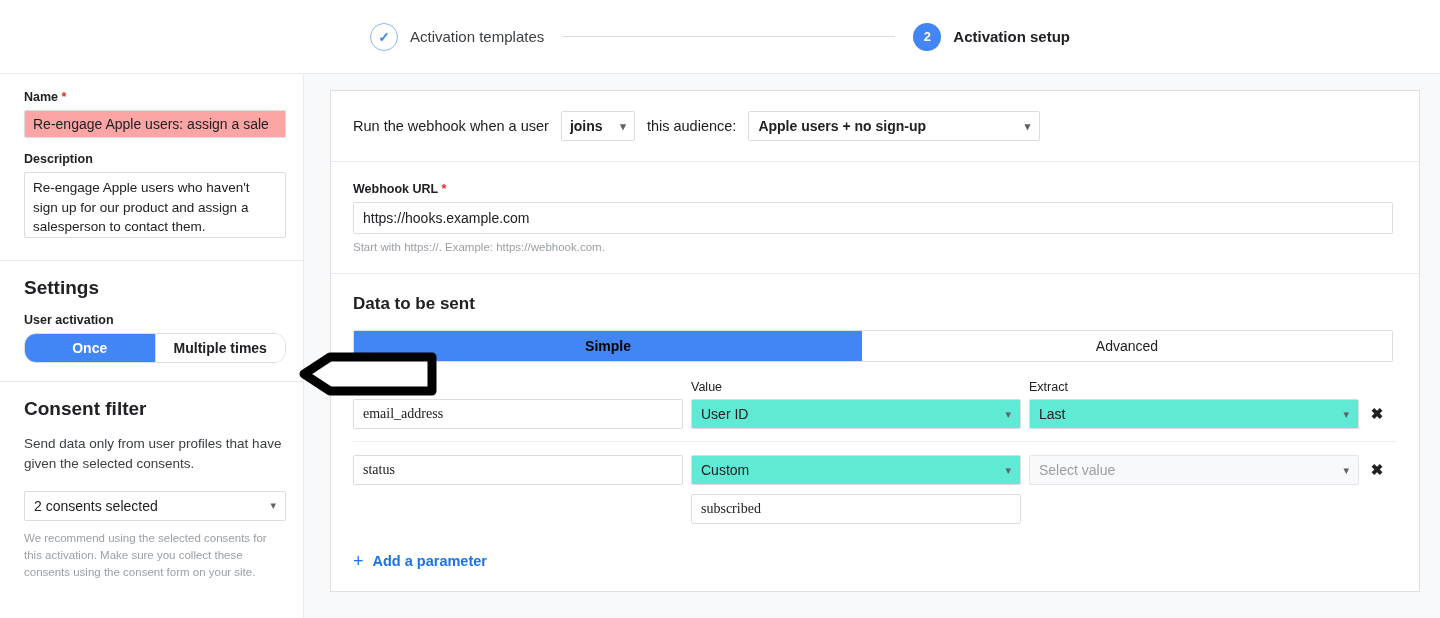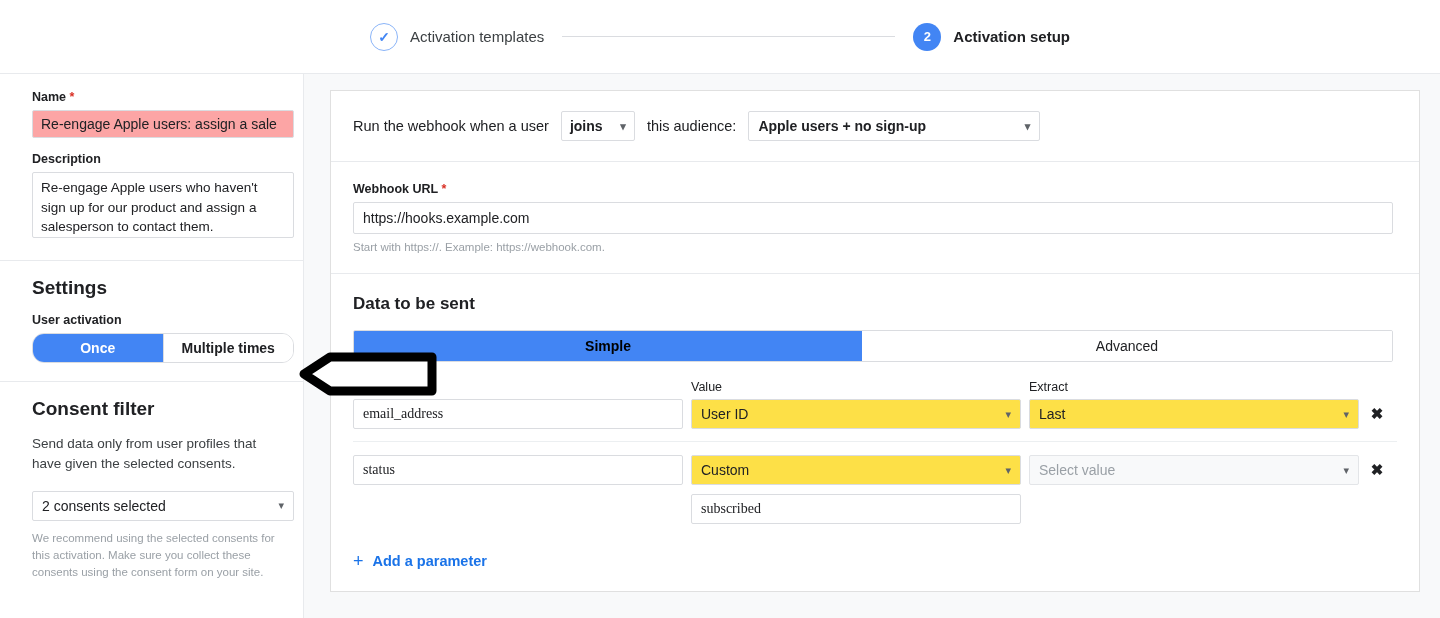--- a/index.html
+++ b/index.html
@@ -42,21 +42,21 @@
   .body-wrap { display: flex; height: 544px; }
 
   
   .sidebar {
     width: 304px;
     border-right: 1px solid #e8eaed;
     background: #fff;
     overflow: hidden;
     flex: 0 0 304px;
   }
-  .side-block { padding: 16px 20px 18px 32px; }
+  .side-block { padding: 16px 20px 18px 24px; }
   .side-block.divider { border-bottom: 1px solid #e8eaed; }
   .field-label {
     font-size: 12.5px; font-weight: bold; color: #202124;
     margin-bottom: 6px; display: block;
   }
   .req { color: #d93025; font-weight: bold; }
   .text-input {
     width: 262px; height: 28px;
     border: 1px solid #dadce0; border-radius: 2px;
     padding: 4px 8px; font-size: 14px; color: #202124;
@@ -150,21 +150,21 @@
   .param-row { display: flex; align-items: flex-start; padding: 0 0 12px 0; }
   .param-row + .param-sep { border-top: 1px solid #eceff1; margin-bottom: 13px; }
   .p-input {
     width: 330px; height: 30px;
     border: 1px solid #dadce0; border-radius: 2px;
     padding: 4px 9px; font-size: 14px; color: #202124;
     font-family: Liberation Serif, serif; outline: none; background: #fff;
   }
   .p-select {
     width: 330px; height: 30px;
-    border: 1px solid #dadce0; border-radius: 2px; background: #fde047;
+    border: 1px solid #dadce0; border-radius: 2px; background: #5eead4;
     display: flex; align-items: center; padding: 0 9px;
     font-size: 14px; color: #202124; cursor: pointer;
   }
   .p-select.disabled { background: #f8f9fa; color: #9aa0a6; border-color: #e3e5e8; }
   .p-select .sel-text { flex: 1; white-space: nowrap; overflow: hidden; }
   .x-btn {
     width: 36px; height: 30px; display: flex; align-items: center;
     justify-content: center; font-size: 15px; font-weight: bold;
     color: #202124; cursor: pointer; background: none; border: none;
   }

